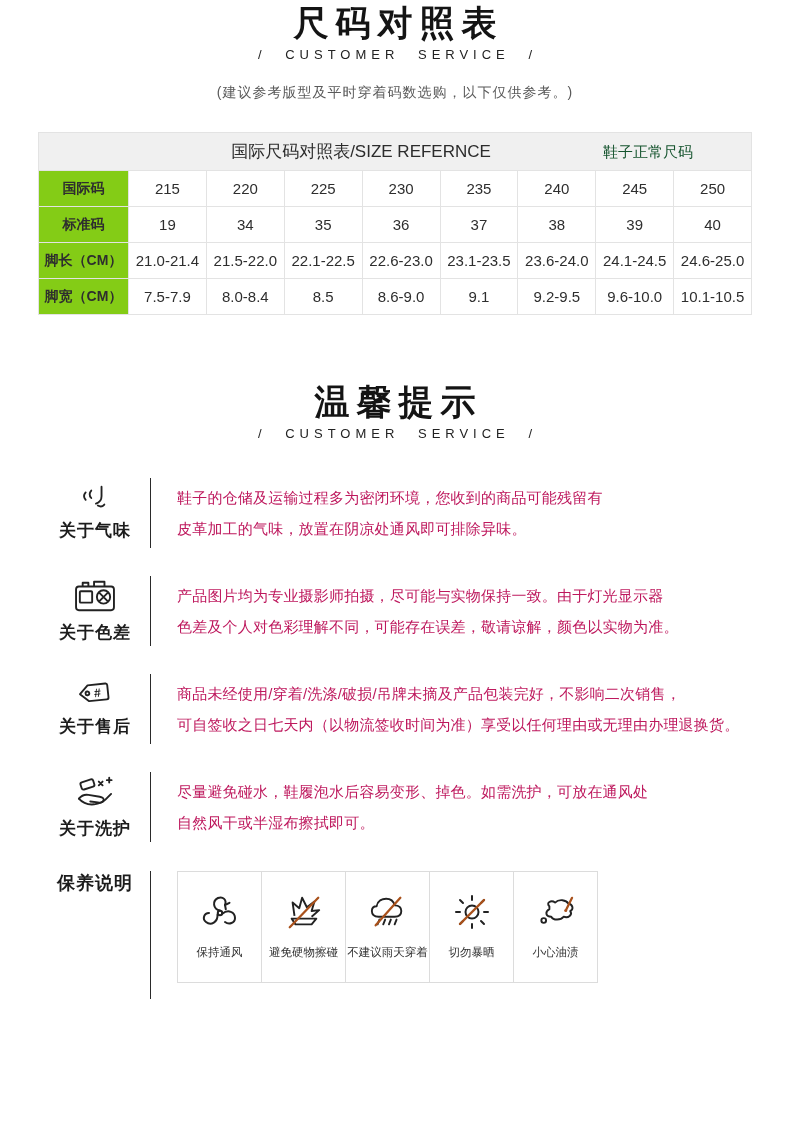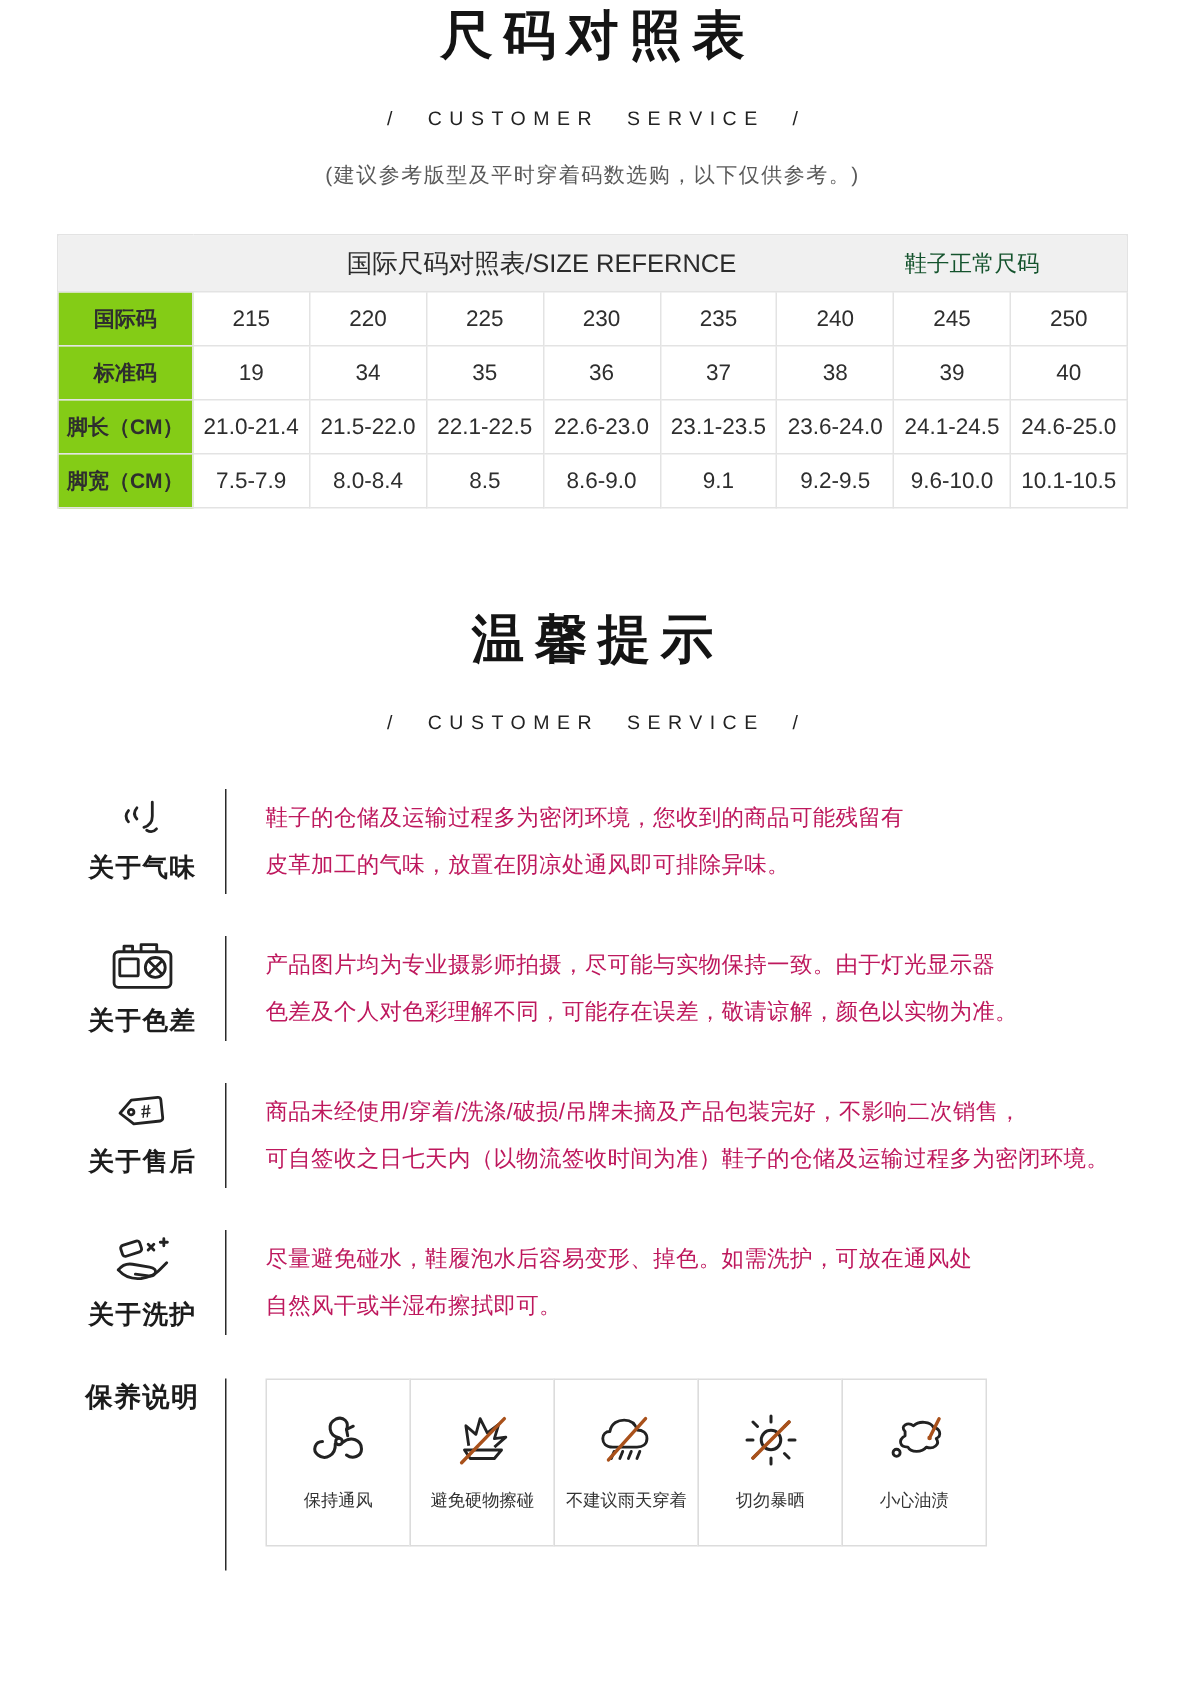--- a/index.html
+++ b/index.html
@@ -5,21 +5,21 @@
   * { margin:0; padding:0; box-sizing:border-box; }
   html,body { background:#ffffff; }
   body {
     width:790px; height:1124px; margin:0 auto; overflow:hidden;
     font-family:"Liberation Sans","DejaVu Sans",sans-serif; color:#333;
   }
   
   .sec-title { text-align:center; font-size:35px; font-weight:700; color:#141414; letter-spacing:7px; text-indent:7px; }
   .sec-title.first { }
   .sec-title.second { margin-top:64px; }
-  .sec-sub { margin-top:24px; text-align:center; font-size:13px; color:#222; letter-spacing:5px; word-spacing:10px; text-indent:5px; }
+  .sec-sub { text-align:center; font-size:13px; color:#222; letter-spacing:5px; word-spacing:10px; text-indent:5px; }
   .sec-note { margin-top:22px; text-align:center; font-size:14px; color:#5a5a5a; letter-spacing:1px; }
 
   
   .size-table { width:714px; margin:30px auto 0; border-collapse:collapse; table-layout:fixed; }
   .size-table col.c-label { width:90px; }
   .size-table td { border:1px solid #e3e3e3; height:36px; text-align:center; font-size:15px; color:#2e2e2e; background:#fff; }
   .size-table td.t-head-cell { background:#f0f0f0; height:38px; position:relative; }
   .t-head-title { display:block; text-align:center; padding-right:68px; font-size:17px; color:#2b2b2b; }
   .t-head-right { position:absolute; right:58px; top:50%; transform:translateY(-50%); font-size:15px; color:#14532d; }
   .size-table td.lbl { background:#84cc16; font-weight:700; font-size:14px; }
@@ -32,21 +32,21 @@
   .tip-divider { width:1px; background:#2a2a2a; flex:none; margin:3px 0; }
   .tip-text { flex:1; padding-left:26px; display:flex; flex-direction:column; justify-content:center; }
   .tip-line { font-size:15px; line-height:31px; color:#be185d; white-space:nowrap; letter-spacing:0.2px; }
 
   
   .care-row { display:flex; align-items:flex-start; margin:26px 25px 0 40px; }
   .care-left { width:110px; display:flex; align-items:center; justify-content:center; flex:none; }
   .care-label { font-size:18px; font-weight:700; color:#1c1c1c; letter-spacing:1px; white-space:nowrap; }
   .care-divider { width:1px; height:128px; background:#2a2a2a; flex:none; }
   .care-boxes { display:flex; margin-left:26px; }
-  .care-box { width:97px; height:112px; border:1px solid #dcdcdc; margin-left:-1px; display:flex; flex-direction:column; align-items:center; padding-top:18px; background:#fff; }
+  .care-box { width:85px; height:112px; border:1px solid #dcdcdc; margin-left:-1px; display:flex; flex-direction:column; align-items:center; padding-top:18px; background:#fff; }
   .care-box:first-child { margin-left:0; }
   .care-box .care-ic { height:44px; display:flex; align-items:center; justify-content:center; }
   .care-box-label { margin-top:11px; font-size:11.5px; color:#333; white-space:nowrap; }
 
   svg { display:block; }
 </style>
 </head>
 <body>
 
 <div class="sec-title first">尺码对照表</div>
@@ -171,21 +171,21 @@
           <path d="M13 5 h19 a2 2 0 0 1 2 2 v13 a2 2 0 0 1 -2 2 h-19 l-9 -8.5 z"></path>
           <circle cx="12" cy="13.5" r="2"></circle>
           <text x="19" y="18.5" font-size="13" stroke="none" fill="#222" font-weight="bold" font-family="'Liberation Sans',sans-serif">#</text>
         </g>
       </svg>
       <div class="tip-label">关于售后</div>
     </div>
     <div class="tip-divider"></div>
     <div class="tip-text">
       <div class="tip-line">商品未经使用/穿着/洗涤/破损/吊牌未摘及产品包装完好，不影响二次销售，</div>
-      <div class="tip-line">可自签收之日七天内（以物流签收时间为准）鞋子的仓储及运输过程多为密闭环境。</div>
+      <div class="tip-line">可自签收之日七天内（以物流签收时间为准）享受以任何理由或无理由办理退换货。</div>
     </div>
   </div>
 
   <div class="tip-row">
     <div class="tip-left">
       <svg viewBox="0 0 46 38" width="44" height="36">
         <g fill="none" stroke="#222" stroke-width="2" stroke-linecap="round" stroke-linejoin="round">
           <rect x="8" y="7" width="14" height="8" rx="2" transform="rotate(-18 15 11)"></rect>
           <path d="M6 26 q4 -5 10 -4 l12 2 q5 1 4 4 q-1 3 -6 2 l-8 -1"></path>
           <path d="M6 26 q6 7 16 6 q8 -1 12 -5 l6 -6"></path>

